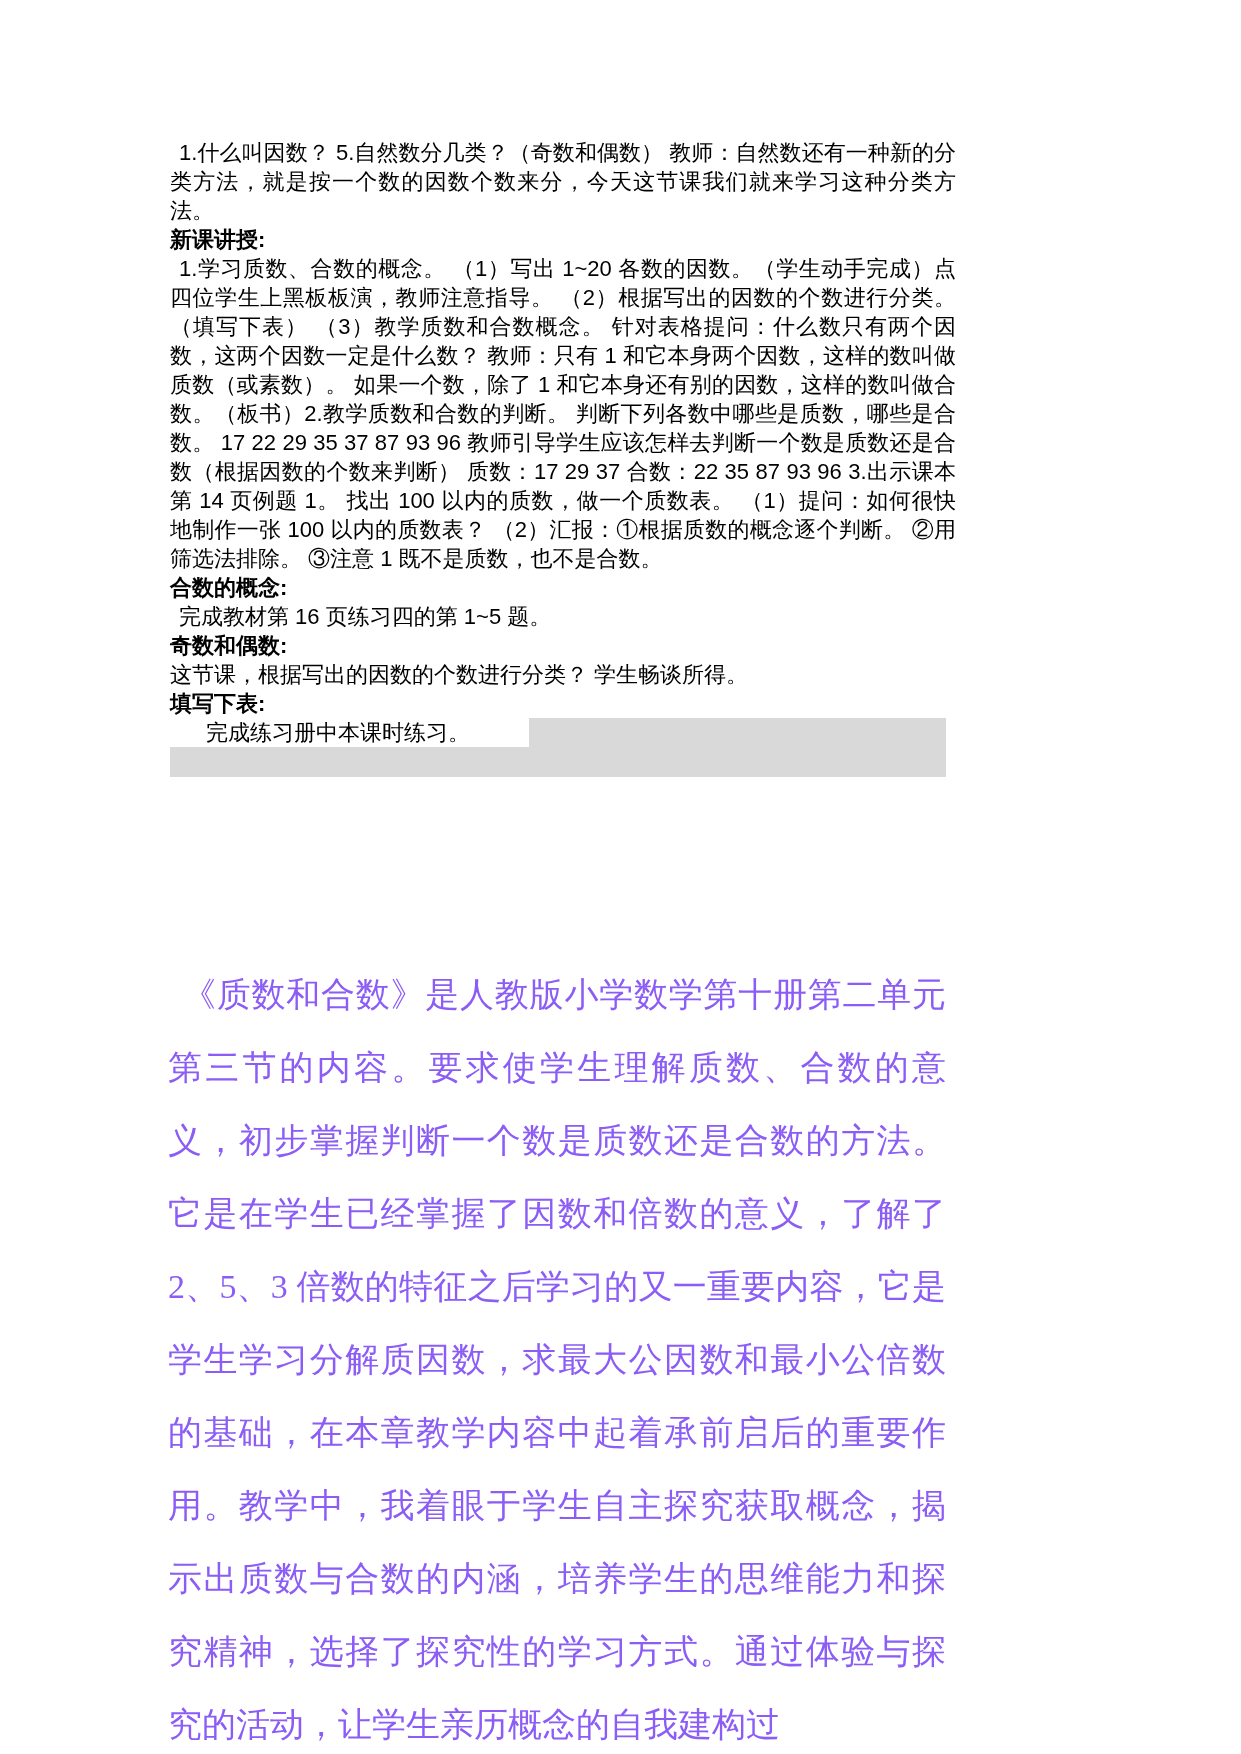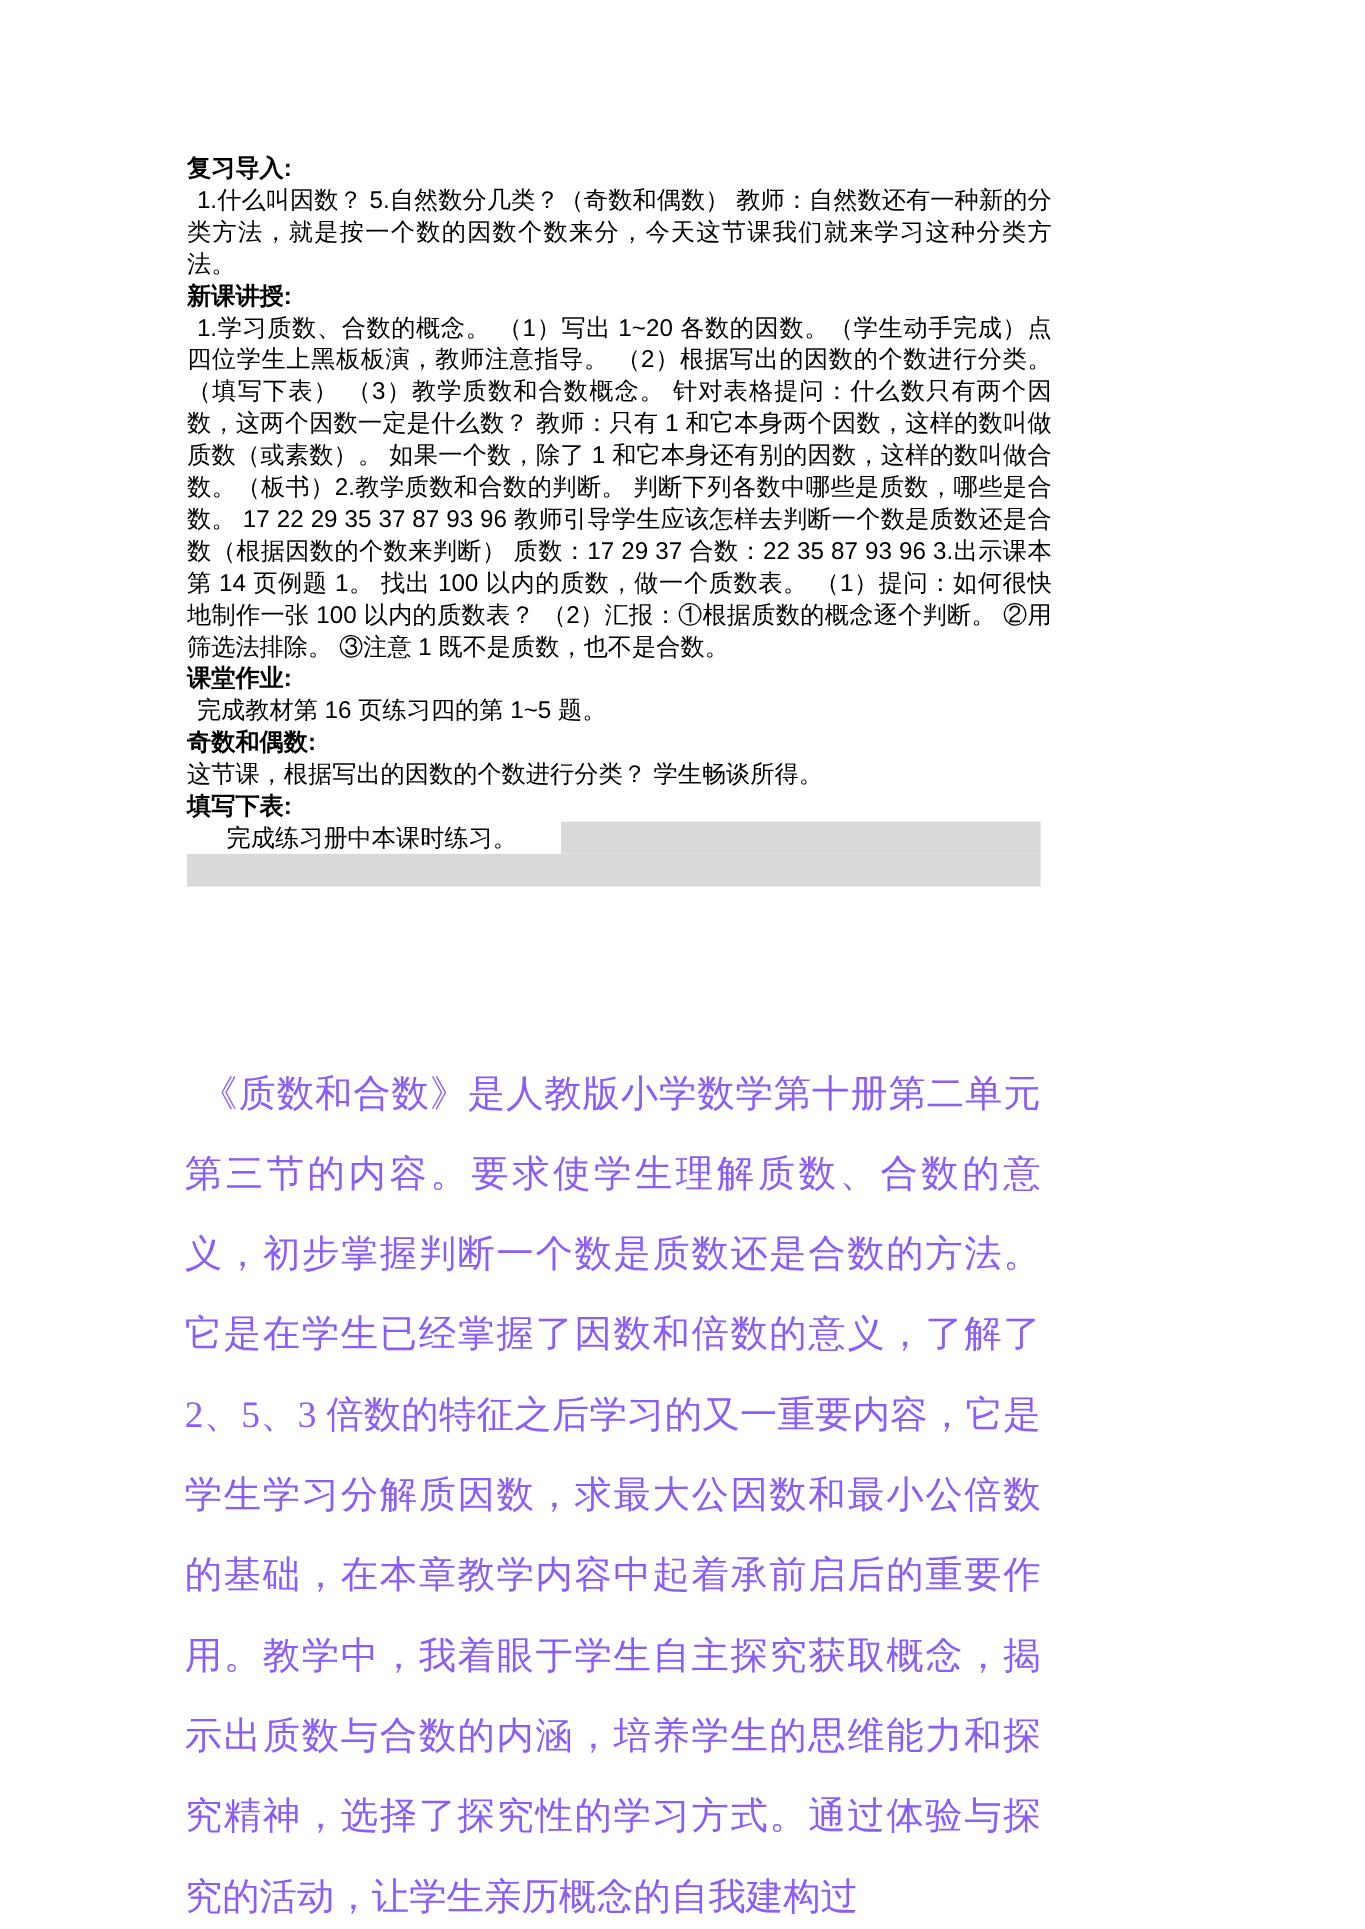--- a/index.html
+++ b/index.html
@@ -39,21 +39,21 @@
   
   .hl-wrap { width: 776px; }
   .hl-row1 {
     display: flex;
     height: 29px;
     line-height: 29px;
   }
   .hl-text {
     background: #ffffff;
     padding-left: 36px;
-    padding-right: 40px;
+    padding-right: 59px;
     white-space: nowrap;
   }
   .hl-fill {
     flex: 1;
     background: #d9d9d9;
   }
   .hl-row2 {
     height: 30px;
     background: #d9d9d9;
   }
@@ -71,27 +71,26 @@
     color: #8b5cf6;
   }
 </style>
 </head>
 <body>
 
 <div class="page">
 
   <div class="lesson">
 
-    <div class="sec-heading">复习导入:</div>
     <p class="sec-body p-indent">1.什么叫因数？ 5.自然数分几类？（奇数和偶数） 教师：自然数还有一种新的分类方法，就是按一个数的因数个数来分，今天这节课我们就来学习这种分类方法。</p>
 
     <div class="sec-heading">新课讲授:</div>
     <p class="sec-body p-indent">1.学习质数、合数的概念。 （1）写出 1~20 各数的因数。（学生动手完成）点四位学生上黑板板演，教师注意指导。 （2）根据写出的因数的个数进行分类。（填写下表） （3）教学质数和合数概念。 针对表格提问：什么数只有两个因数，这两个因数一定是什么数？ 教师：只有 1 和它本身两个因数，这样的数叫做质数（或素数）。 如果一个数，除了 1 和它本身还有别的因数，这样的数叫做合数。（板书）2.教学质数和合数的判断。 判断下列各数中哪些是质数，哪些是合数。 17 22 29 35 37 87 93 96 教师引导学生应该怎样去判断一个数是质数还是合数（根据因数的个数来判断） 质数：17 29 37 合数：22 35 87 93 96 3.出示课本第 14 页例题 1。 找出 100 以内的质数，做一个质数表。 （1）提问：如何很快地制作一张 100 以内的质数表？ （2）汇报：①根据质数的概念逐个判断。 ②用筛选法排除。 ③注意 1 既不是质数，也不是合数。</p>
 
-    <div class="sec-heading">课堂作业:</div>
+    <div class="sec-heading">合数的概念:</div>
     <p class="sec-body p-indent">完成教材第 16 页练习四的第 1~5 题。</p>
 
     <div class="sec-heading">奇数和偶数:</div>
     <p class="sec-body">这节课，根据写出的因数的个数进行分类？ 学生畅谈所得。</p>
 
     <div class="sec-heading">填写下表:</div>
 
     <div class="hl-wrap">
       <div class="hl-row1">
         <span class="hl-text">完成练习册中本课时练习。</span>

